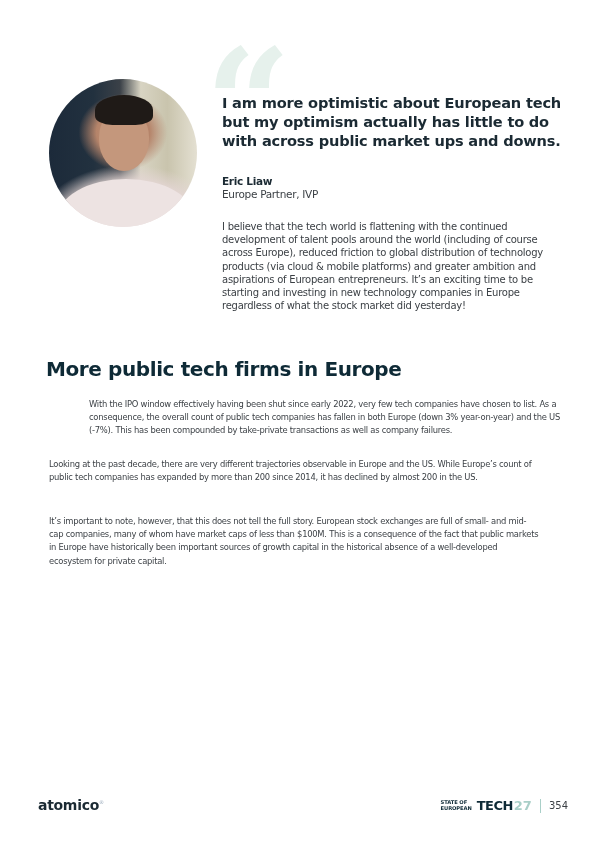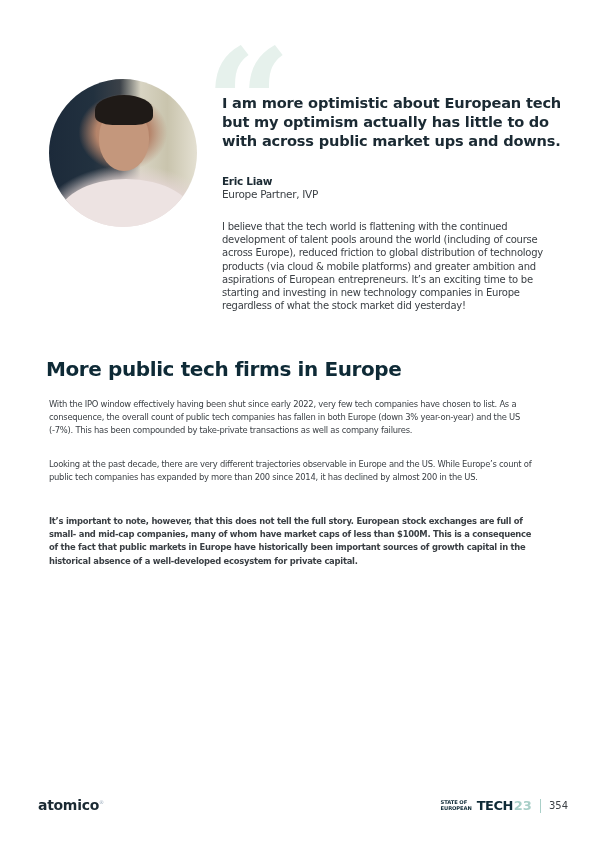--- a/index.html
+++ b/index.html
@@ -52,23 +52,23 @@
   .section-title {
     position:absolute; left:46px; top:357px; margin:0;
     font-family:"DejaVu Sans", sans-serif; font-weight:bold; font-size:20px; color:#0e2a36;
     letter-spacing:-0.4px;
   }
   .body-para {
     position:absolute; left:49px; width:490px; margin:0;
     font-family:"DejaVu Sans", sans-serif; font-size:8.4px; line-height:13.2px; color:#3a3f44;
     letter-spacing:-0.25px;
   }
-  .p1 { top:398px; }
+  .p1 { top:398px;margin-left:40px; }
   .p2 { top:458px; }
-  .p3 { top:515px;font-weight:bold; }
+  .p3 { top:515px; }
   .footer-logo {
     position:absolute; left:38px; top:797px; font-family:"DejaVu Sans", sans-serif;
     font-size:14px; font-weight:bold; color:#1b2a33; letter-spacing:-0.3px;
   }
   .footer-logo sup { font-size:5px; color:#9ab; font-weight:normal; }
   .footer-right {
     position:absolute; right:32px; top:798px; display:flex; align-items:center; gap:5px;
   }
   .sot-small {
     display:flex; flex-direction:column; font-family:"DejaVu Sans", sans-serif; font-weight:bold;
@@ -105,16 +105,16 @@
 <div class="footer-logo">
   <span>atomico</span><sup>®</sup>
 </div>
 
 <div class="footer-right">
   <div class="sot-small">
     <span>STATE OF</span>
     <span>EUROPEAN</span>
   </div>
   <span class="sot-tech">TECH</span>
-  <span class="sot-year">23</span>
+  <span class="sot-year">27</span>
   <span class="divider"></span>
   <span class="page-num">354</span>
 </div>
 
 </body></html>

